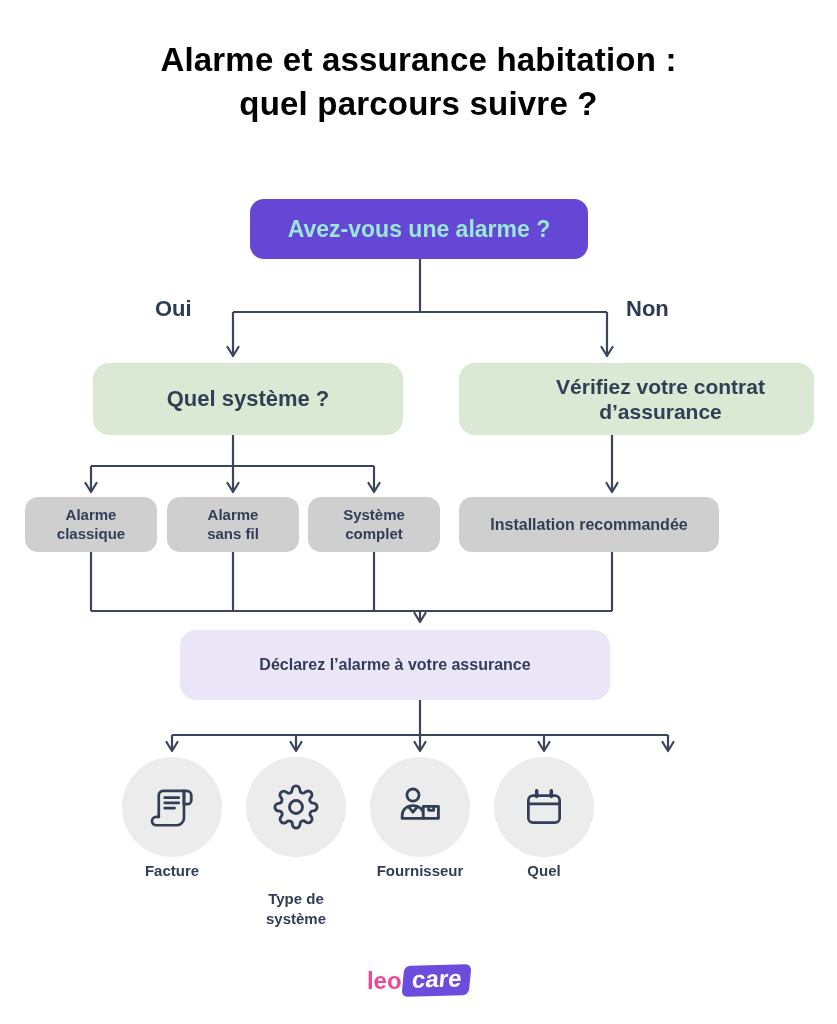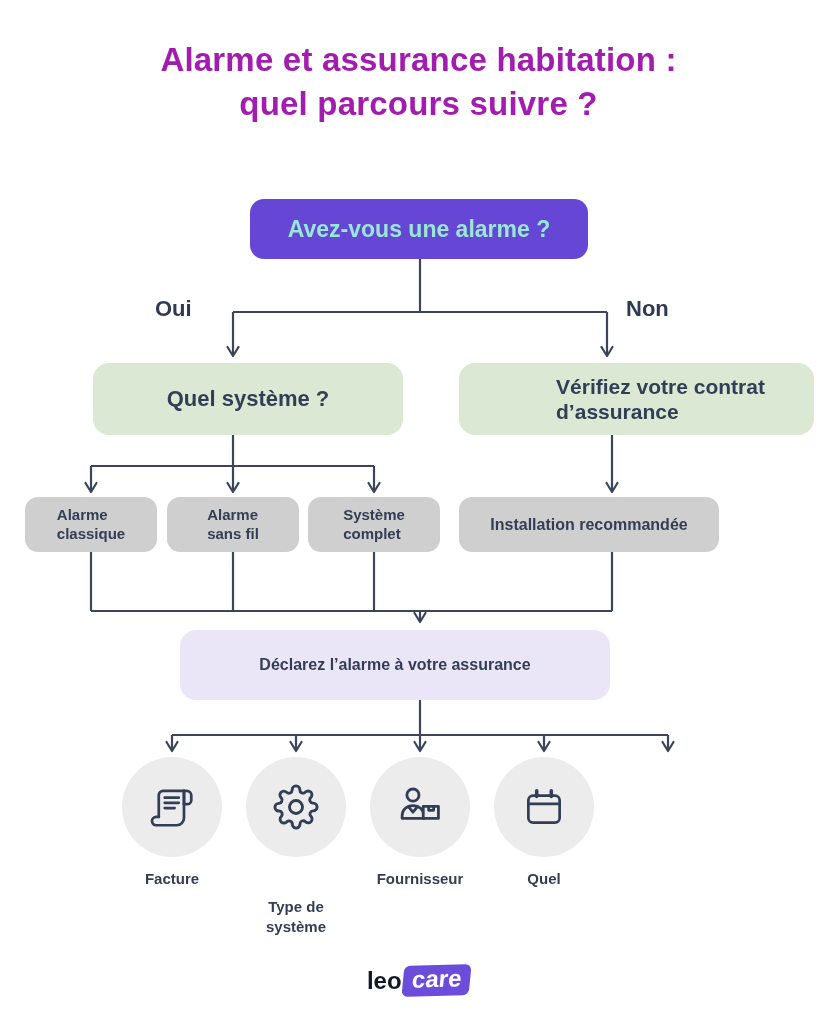--- a/index.html
+++ b/index.html
@@ -2,55 +2,55 @@
 <html><head>
 <meta charset="utf-8">
 <style>
   html,body{margin:0;padding:0;background:#fff;}
   .canvas{
     position:relative;width:837px;height:1024px;background:#ffffff;
     font-family:"Liberation Sans","DejaVu Sans",sans-serif;overflow:hidden;
   }
   .title{
     position:absolute;top:38px;left:0;right:0;margin:0;text-align:center;
-    font-size:33px;font-weight:800;color:#a21caf;line-height:1.32;
+    font-size:33px;font-weight:800;color:#000000;line-height:1.32;
     white-space:pre-line;letter-spacing:.2px;
   }
   .connectors{position:absolute;left:0;top:0;pointer-events:none;}
   .connectors path{stroke:#3b465c;stroke-width:2.2;fill:none;}
   .node{
     position:absolute;display:flex;align-items:center;justify-content:center;
-    text-align:left;font-weight:700;color:#323e55;white-space:pre-line;
+    text-align:center;font-weight:700;color:#323e55;white-space:pre-line;
   }
   .node.root{left:250px;top:199px;width:338px;height:60px;background:#6546d5;
     color:#98e8d5;border-radius:14px;font-size:23px;}
   .node.green{background:#dbe8d3;border-radius:16px;top:363px;height:72px;font-size:22px;line-height:1.2;}
   .node.green.left{left:93px;width:310px;}
   .node.green.right{left:459px;width:307px;font-size:21px;padding-left:48px;}
   .node.gray{background:#cfcfcf;border-radius:13px;top:497px;height:55px;font-size:15px;line-height:1.25;}
   .node.gray.g1{left:25px;width:132px;}
   .node.gray.g2{left:167px;width:132px;}
   .node.gray.g3{left:308px;width:132px;}
   .node.gray.g4{left:459px;width:260px;font-size:16px;}
   .node.lavender{left:180px;top:630px;width:430px;height:70px;background:#eae6f8;
     border-radius:16px;font-size:16px;}
   .branch-label{position:absolute;top:296px;font-size:22px;font-weight:800;color:#2e3a52;}
   .branch-label.oui{left:155px;}
   .branch-label.non{left:626px;}
   .item{position:absolute;top:757px;width:140px;display:flex;flex-direction:column;align-items:center;}
   .circle{width:100px;height:100px;border-radius:50%;background:#ececec;
     display:flex;align-items:center;justify-content:center;}
-  .item-label{margin-top:12px;font-size:15px;font-weight:700;color:#323e55;
+  .item-label{margin-top:4px;font-size:15px;font-weight:700;color:#323e55;
     text-align:center;white-space:pre-line;line-height:1.3;}
   .icon *{stroke:#323e55;stroke-width:2.6;fill:none;stroke-linecap:round;stroke-linejoin:round;}
   .icon .bgfill{fill:#ececec;}
   .icon-24 *{stroke-width:1.5;}
   .logo{position:absolute;top:965px;left:0;right:0;display:flex;
     justify-content:center;align-items:center;gap:1px;}
-  .logo-leo{color:#0f172a;font-size:24px;font-weight:700;}
+  .logo-leo{color:#ec4899;font-size:24px;font-weight:700;}
   .logo-care{background:#6c4cdb;color:#ffffff;font-size:24px;font-weight:700;
     padding:0 9px 3px;border-radius:6px;transform:skewX(-7deg) rotate(-1.5deg);}
 </style>
 </head>
 <body>
 
 <div class="canvas">
 
   <h1 class="title">Alarme et assurance habitation :
 quel parcours suivre ?</h1>

